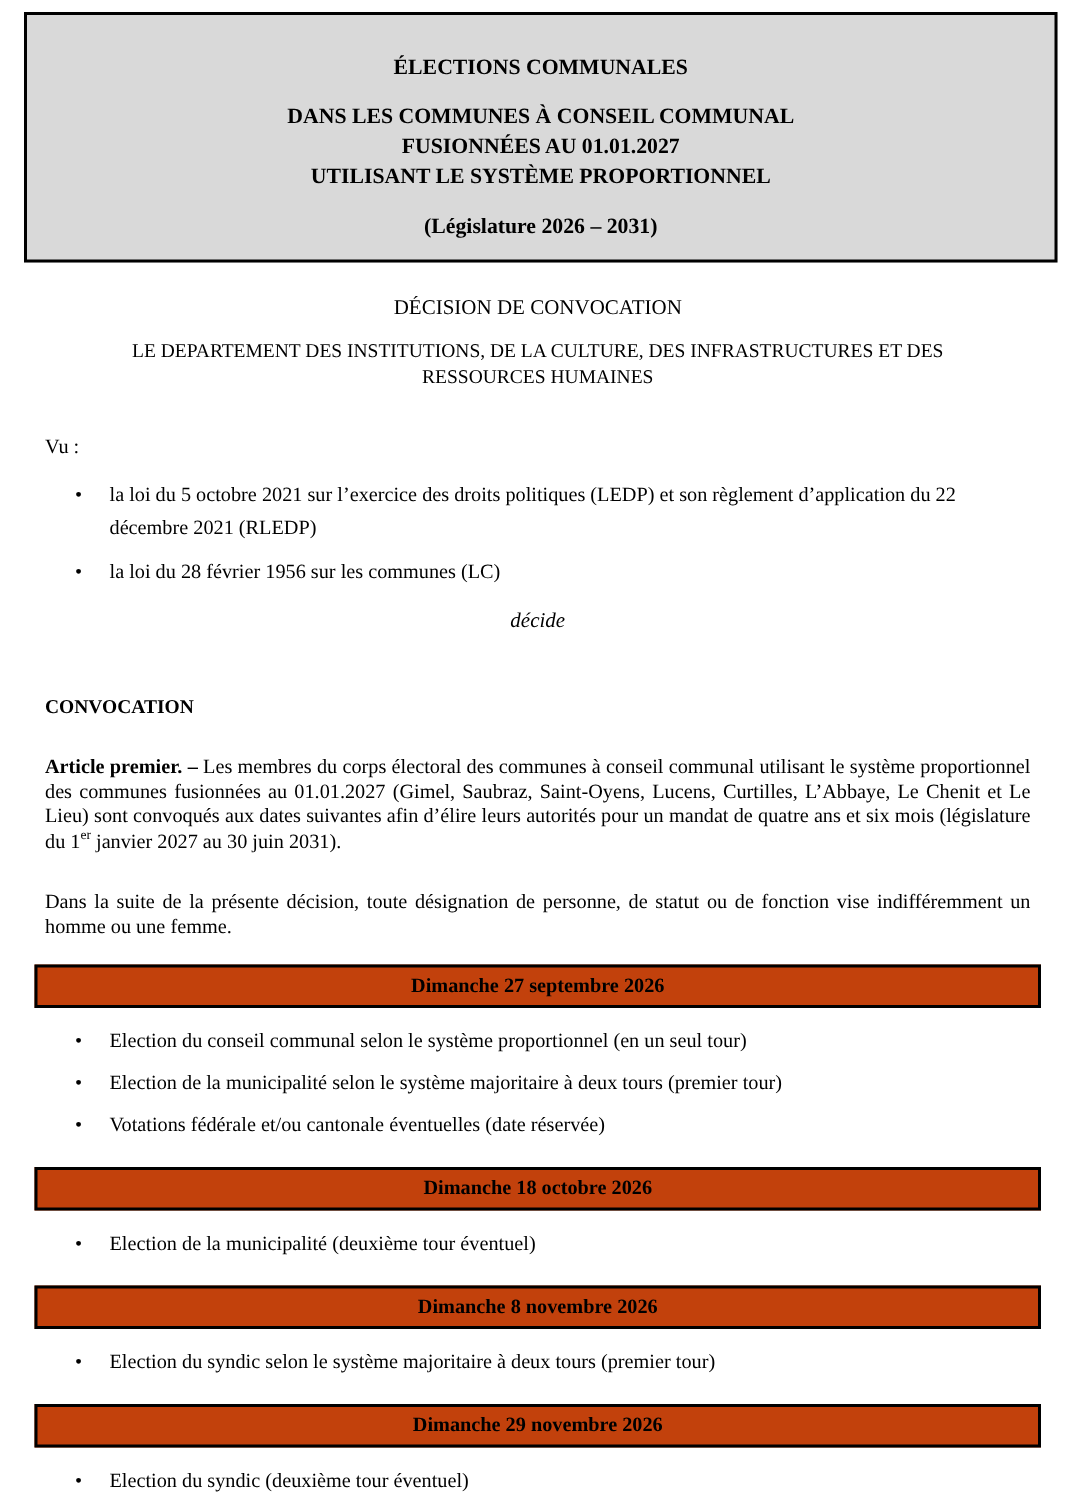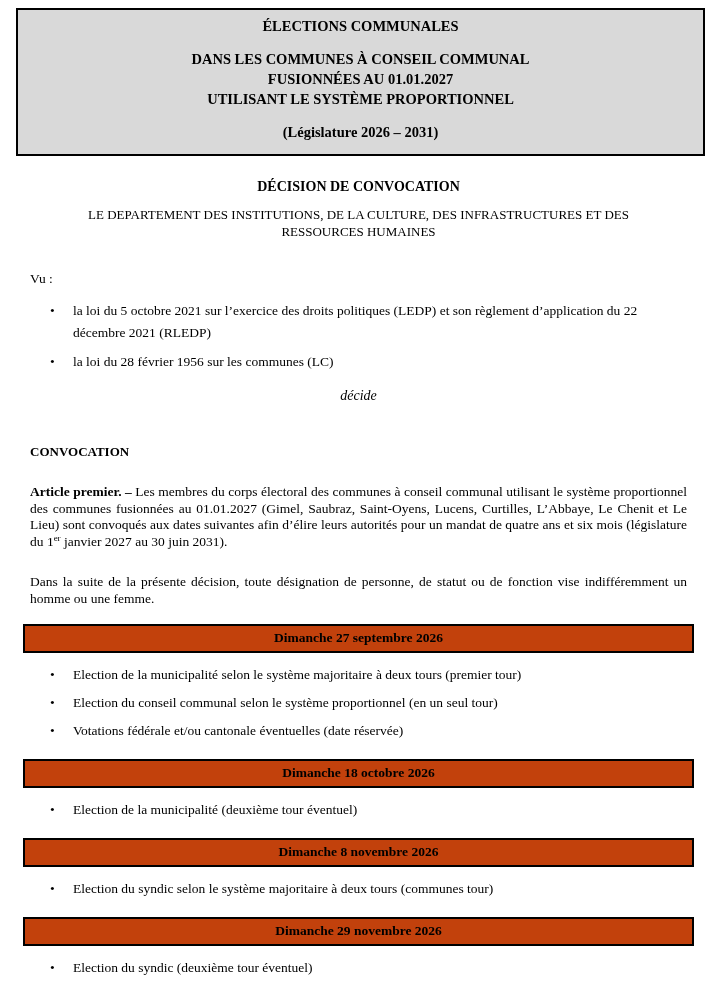--- a/index.html
+++ b/index.html
@@ -14,32 +14,32 @@
   }
   .page { width: 713px; height: 996px; position: relative; }
 
   
   .header-box {
     margin: 8px 8px 0 16px;
     border: 2px solid #000;
     background: #d9d9d9;
     text-align: center;
     font-weight: bold;
-    padding: 6px 6px 12px 6px;
+    padding: 25px 6px 12px 6px;
   }
   .header-box .hb-line { line-height: 20px; font-size: 14.5px; }
   .header-box .hb-gap { height: 13px; }
 
   
   .content { margin: 0 26px 0 30px; }
 
   .centered { text-align: center; }
   .doc-title {
     margin-top: 22px;
-    font-weight: bold;
+    font-weight: normal;
     font-size: 14px;
     line-height: 18px;
   }
   .doc-date {
     margin-top: 8px;
     font-style: italic;
     font-size: 14px;
     line-height: 17px;
   }
   .department {
@@ -151,33 +151,33 @@
     <div class="decide centered">décide</div>
 
     <div class="section-heading">CONVOCATION</div>
 
     <p class="para"><b>Article premier. –</b><span> Les membres du corps électoral des communes à conseil communal utilisant le système proportionnel des communes fusionnées au 01.01.2027 (Gimel, Saubraz, Saint-Oyens, Lucens, Curtilles, L’Abbaye, Le Chenit et Le Lieu) sont convoqués aux dates suivantes afin d’élire leurs autorités pour un mandat de quatre ans et six mois (législature du 1</span><sup>er</sup><span> janvier 2027 au 30 juin 2031).</span></p>
 
     <p class="para">Dans la suite de la présente décision, toute désignation de personne, de statut ou de fonction vise indifféremment un homme ou une femme.</p>
 
     <div class="date-banner first">Dimanche 27 septembre 2026</div>
     <ul class="schedule-list">
+      <li>Election du conseil communal selon le système proportionnel (en un seul tour)</li>
       <li>Election de la municipalité selon le système majoritaire à deux tours (premier tour)</li>
-      <li>Election du conseil communal selon le système proportionnel (en un seul tour)</li>
       <li>Votations fédérale et/ou cantonale éventuelles (date réservée)</li>
     </ul>
 
     <div class="date-banner">Dimanche 18 octobre 2026</div>
     <ul class="schedule-list">
       <li>Election de la municipalité (deuxième tour éventuel)</li>
     </ul>
 
     <div class="date-banner">Dimanche 8 novembre 2026</div>
     <ul class="schedule-list">
-      <li>Election du syndic selon le système majoritaire à deux tours (communes tour)</li>
+      <li>Election du syndic selon le système majoritaire à deux tours (premier tour)</li>
     </ul>
 
     <div class="date-banner">Dimanche 29 novembre 2026</div>
     <ul class="schedule-list">
       <li>Election du syndic (deuxième tour éventuel)</li>
 
     </ul>
 
   </div>
 </div>

